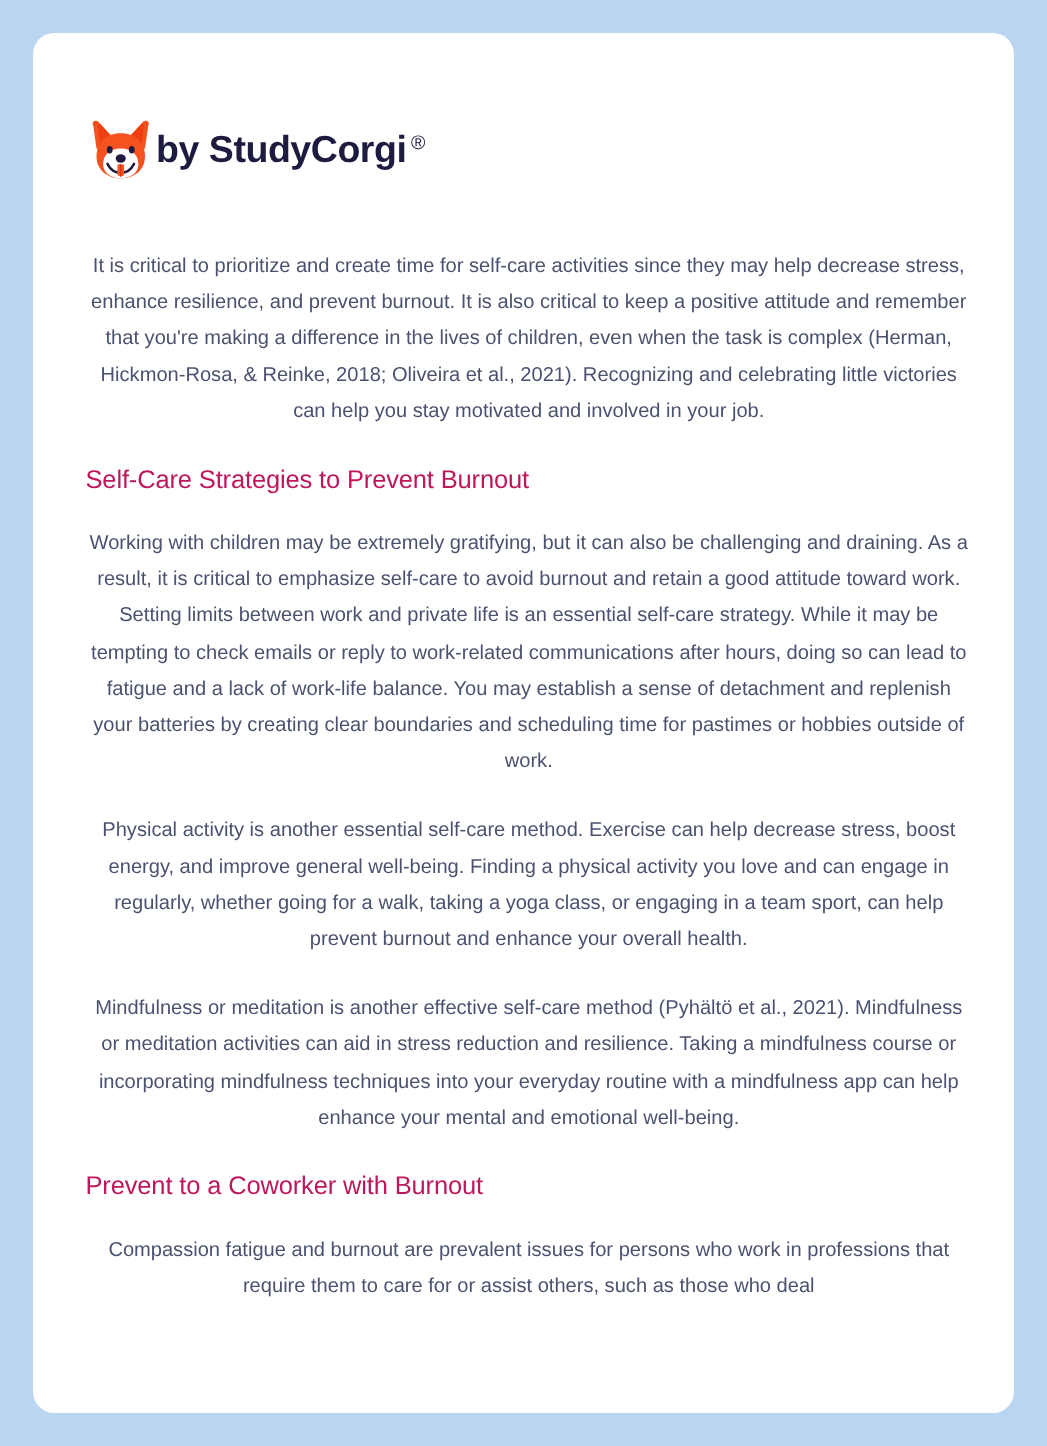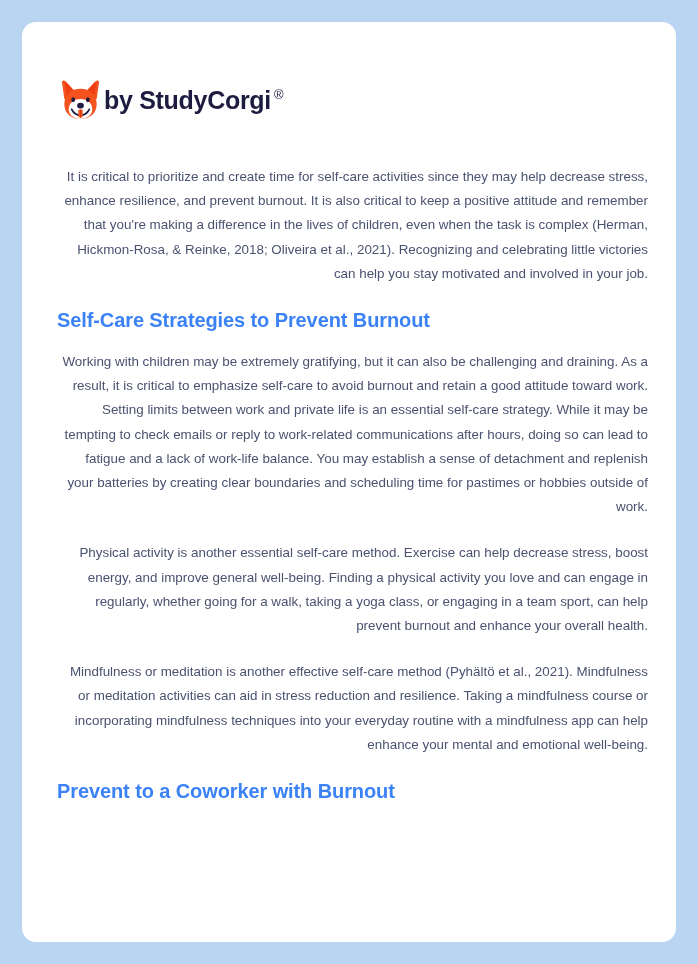--- a/index.html
+++ b/index.html
@@ -78,26 +78,26 @@
   }
   .doc-body {
     padding: 0 28px 0 35px;
     margin-top: 41px;
   }
   .doc-body p {
     color: #4b5270;
     font-size: 13.4px;
     line-height: 24.2px;
     margin: 0 0 22px 0;
-    text-align: right;
+    text-align: center;
   }
   .doc-body h2 {
-    color: #3b82f6;
-    font-size: 20px;
-    font-weight: bold;
+    color: #be185d;
+    font-size: 17px;
+    font-weight: normal;
     line-height: 24px;
     margin: 20px 0 18px 0;
     letter-spacing: -0.1px;
   }
   .doc-body p.tight-last {
     margin-bottom: 0;
   }
 </style>
 </head>
 <body>
@@ -130,15 +130,16 @@
 
   </div>
 
   <div class="doc-body">
       <p>It is critical to prioritize and create time for self-care activities since they may help decrease stress, enhance resilience, and prevent burnout. It is also critical to keep a positive attitude and remember that you're making a difference in the lives of children, even when the task is complex (Herman, Hickmon-Rosa, &amp; Reinke, 2018; Oliveira et al., 2021). Recognizing and celebrating little victories can help you stay motivated and involved in your job.</p>
       <h2>Self-Care Strategies to Prevent Burnout</h2>
       <p>Working with children may be extremely gratifying, but it can also be challenging and draining. As a result, it is critical to emphasize self-care to avoid burnout and retain a good attitude toward work. Setting limits between work and private life is an essential self-care strategy. While it may be tempting to check emails or reply to work-related communications after hours, doing so can lead to fatigue and a lack of work-life balance. You may establish a sense of detachment and replenish your batteries by creating clear boundaries and scheduling time for pastimes or hobbies outside of work.</p>
       <p>Physical activity is another essential self-care method. Exercise can help decrease stress, boost energy, and improve general well-being. Finding a physical activity you love and can engage in regularly, whether going for a walk, taking a yoga class, or engaging in a team sport, can help prevent burnout and enhance your overall health.</p>
       <p>Mindfulness or meditation is another effective self-care method (Pyhältö et al., 2021). Mindfulness or meditation activities can aid in stress reduction and resilience. Taking a mindfulness course or incorporating mindfulness techniques into your everyday routine with a mindfulness app can help enhance your mental and emotional well-being.</p>
       <h2>Prevent to a Coworker with Burnout</h2>
+      <p class="tight-last">Compassion fatigue and burnout are prevalent issues for persons who work in professions that require them to care for or assist others, such as those who deal</p>
     </div>
 
 </div>
 
 </body></html>

